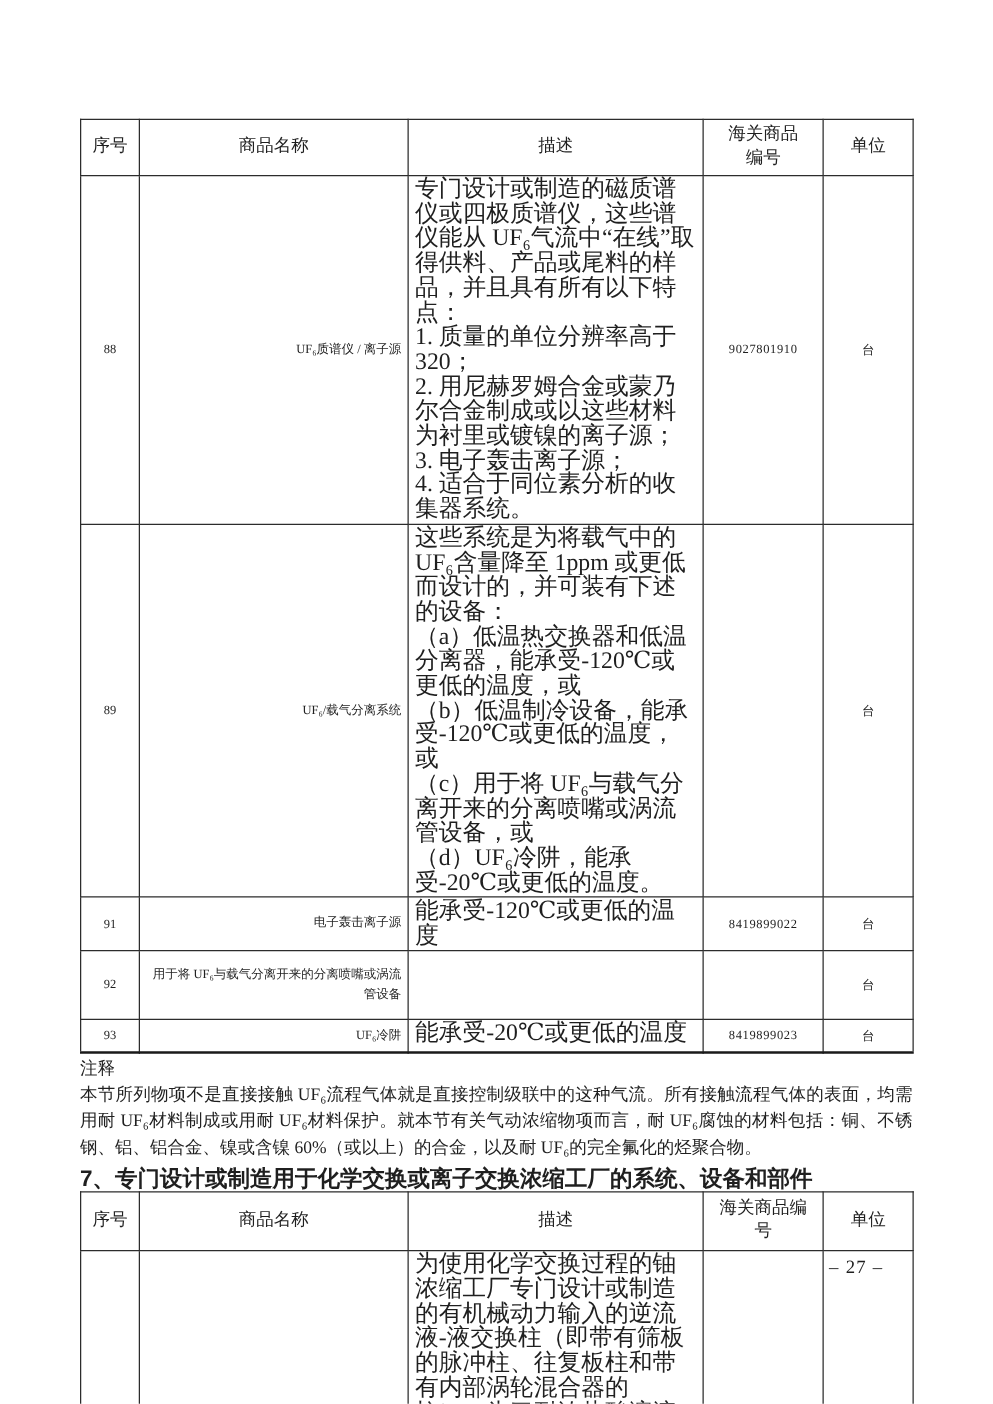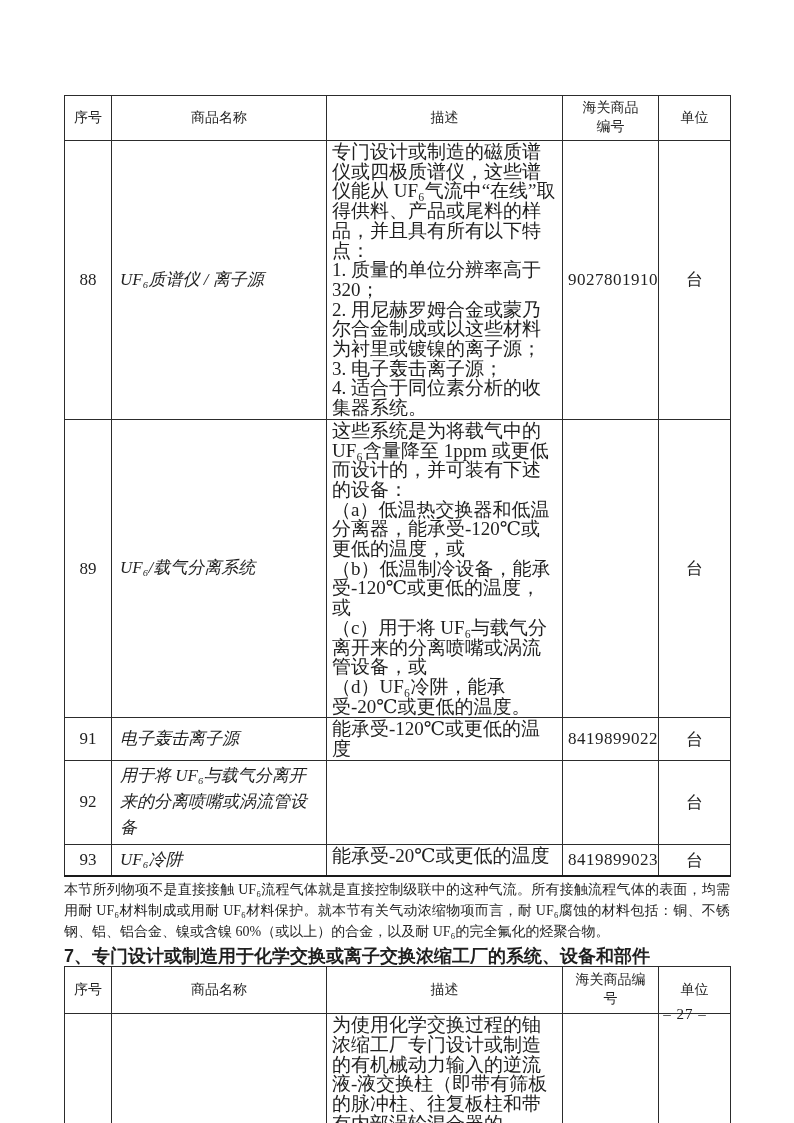--- a/index.html
+++ b/index.html
@@ -18,34 +18,34 @@
   }
   table {
     border-collapse: collapse;
     width: 666px;
     table-layout: fixed;
   }
   th, td {
     border: 1px solid #2c2c2c;
     box-sizing: border-box;
     font-weight: normal;
-    font-size: 17px;
+    font-size: 10px;
     padding: 2px 5px;
     overflow: hidden;
   }
   table.t1 { border-bottom: 2px solid #1a1a1a; }
   th.c-head {
     text-align: center;
     vertical-align: middle;
     font-size: 14px;
     white-space: pre-line;
     line-height: 1.35;
   }
   td.c-no   { text-align: center; vertical-align: middle; }
-  td.c-name { text-align: left; vertical-align: middle; line-height: 1.55; padding-left: 8px; font-style: italic; }
+  td.c-name { text-align: right; vertical-align: middle; line-height: 1.55; padding-left: 8px; }
   td.c-desc {
     text-align: left; vertical-align: top;
     white-space: pre-line;
     line-height: 19.7px;
     padding: 1px 4px 1px 5px;
     font-size: 19px;
   }
   td.c-code { text-align: center; vertical-align: middle; letter-spacing: 0.5px; }
   td.c-unit { text-align: center; vertical-align: middle; }
   .note-block { margin-top: 2px; width: 666px; }
@@ -134,20 +134,21 @@
       <td class="c-no">93</td>
       <td class="c-name">UF₆冷阱</td>
       <td class="c-desc">能承受-20℃或更低的温度</td>
       <td class="c-code">8419899023</td>
       <td class="c-unit">台</td>
     </tr>
   </tbody>
     </table>
 
   <div class="note-block">
+    <div class="note-title">注释</div>
     <div class="note-body">本节所列物项不是直接接触 UF₆流程气体就是直接控制级联中的这种气流。所有接触流程气体的表面，均需用耐 UF₆材料制成或用耐 UF₆材料保护。就本节有关气动浓缩物项而言，耐 UF₆腐蚀的材料包括：铜、不锈钢、铝、铝合金、镍或含镍 60%（或以上）的合金，以及耐 UF₆的完全氟化的烃聚合物。</div>
   </div>
 
   <div class="section-heading">7、专门设计或制造用于化学交换或离子交换浓缩工厂的系统、设备和部件</div>
 
   <table>
     <colgroup>
       <col style="width:47px">
         <col style="width:215px">
         <col style="width:236px">

